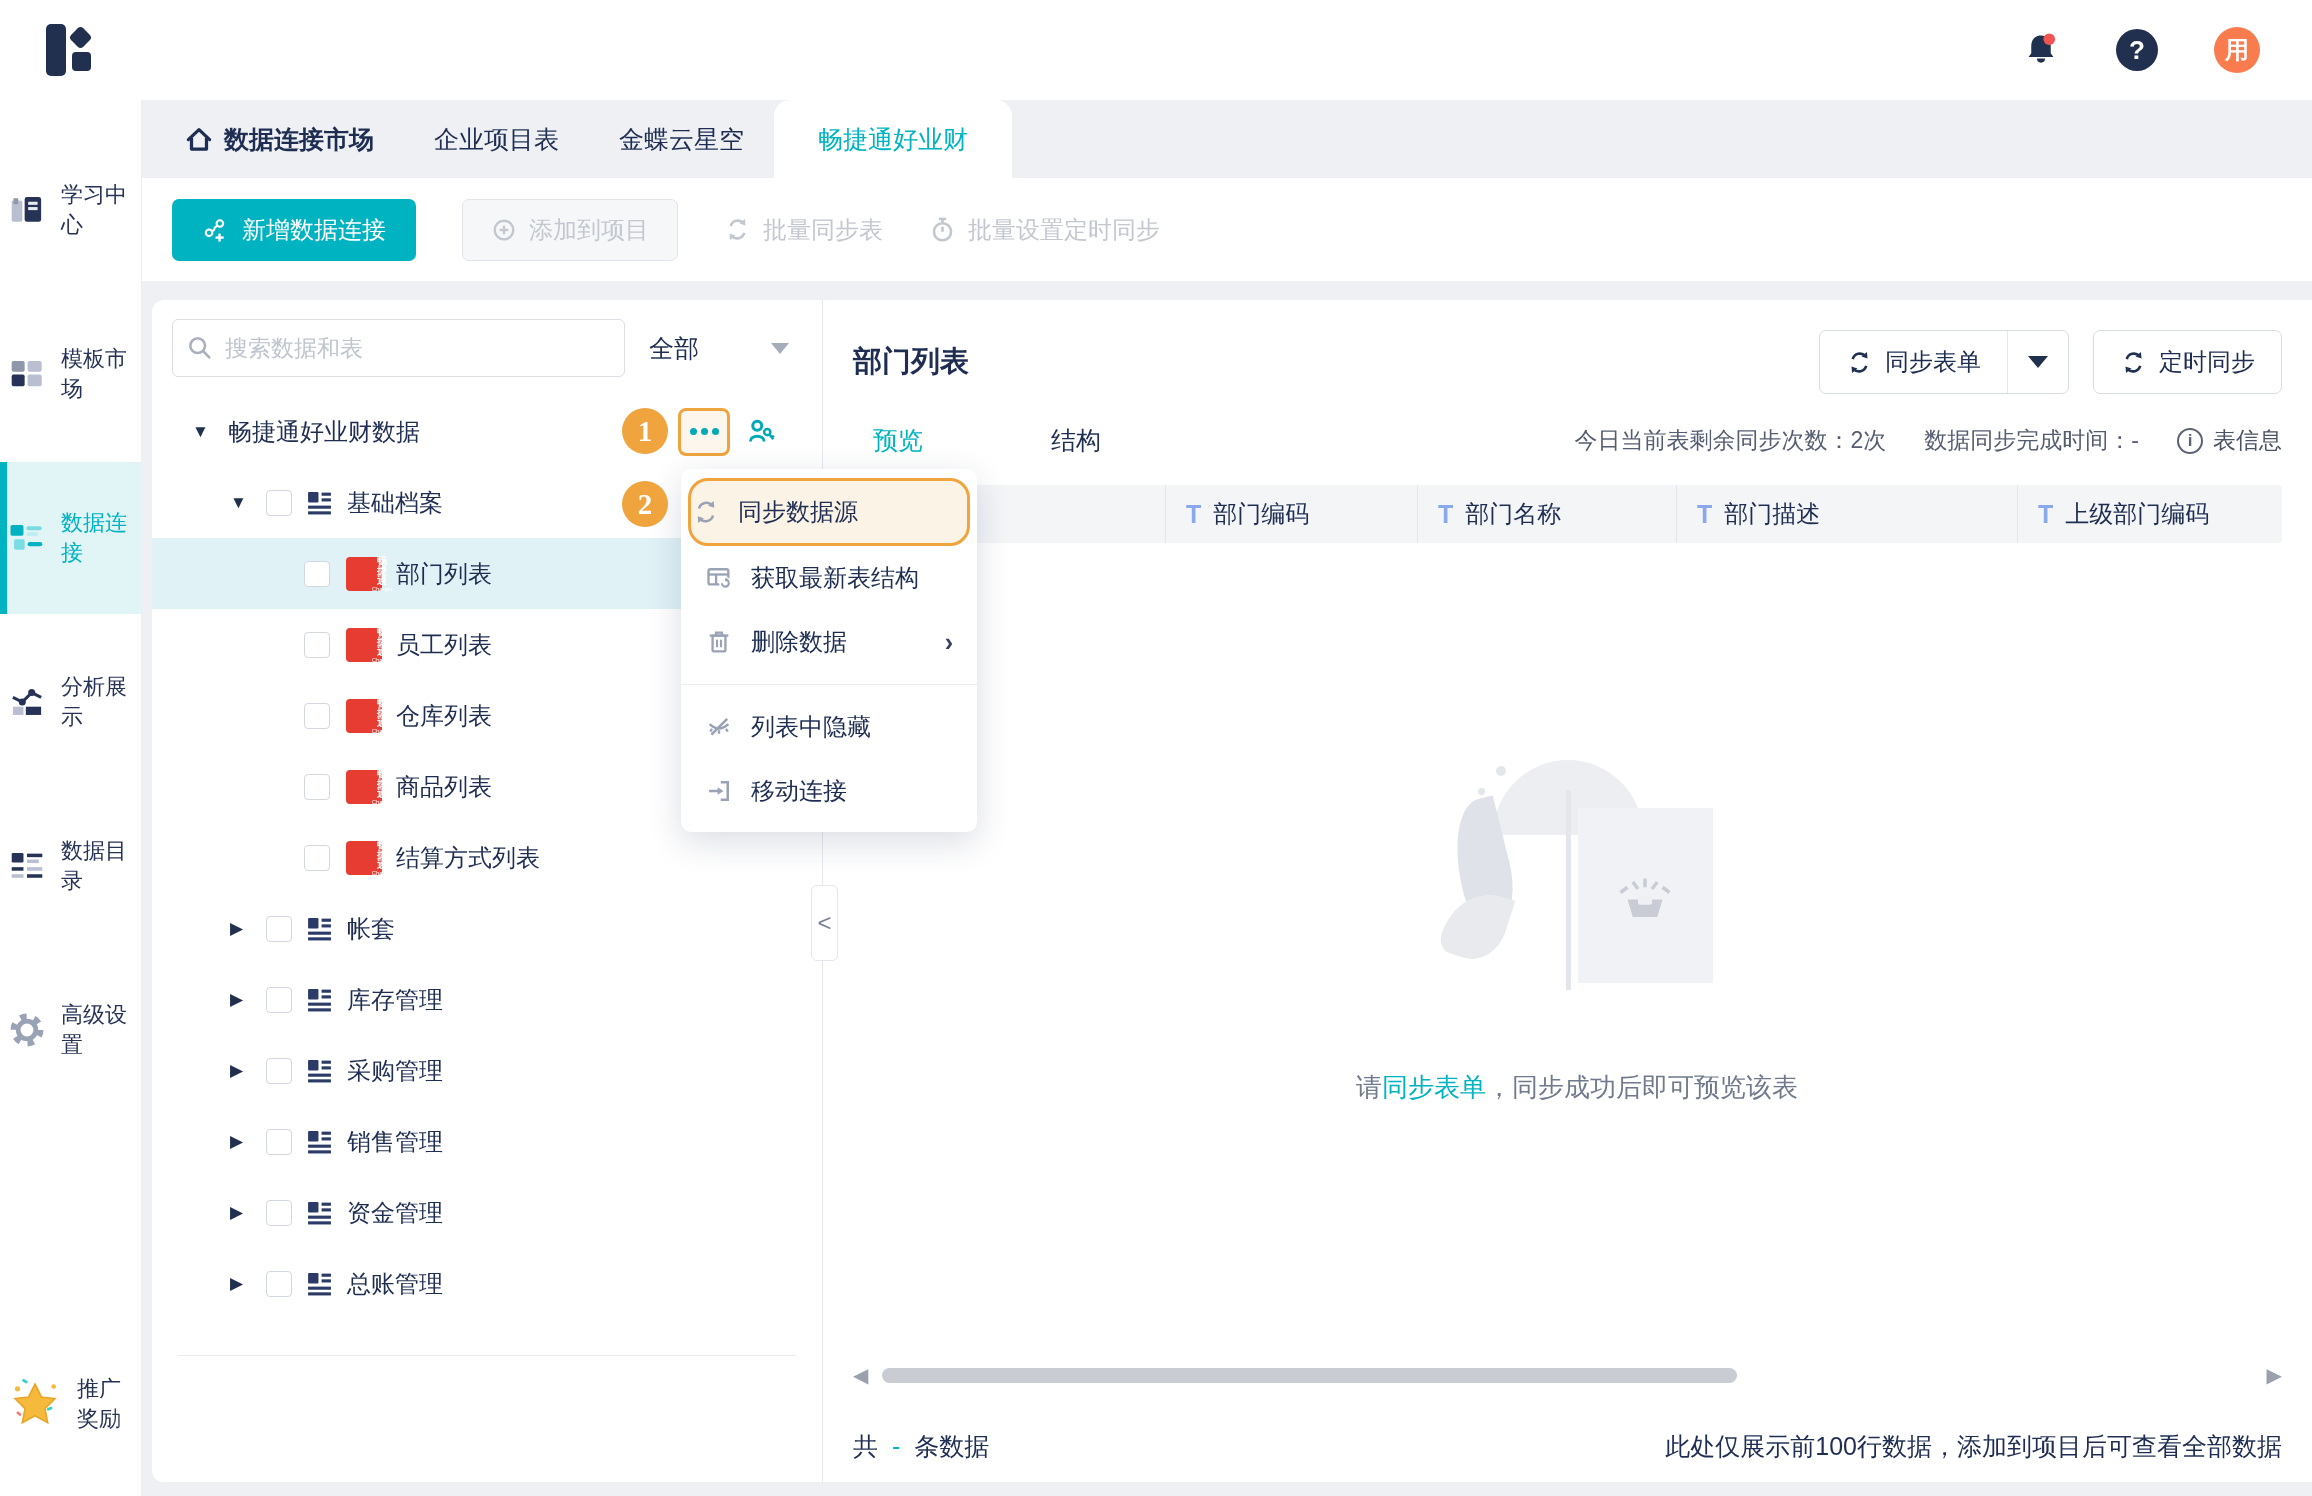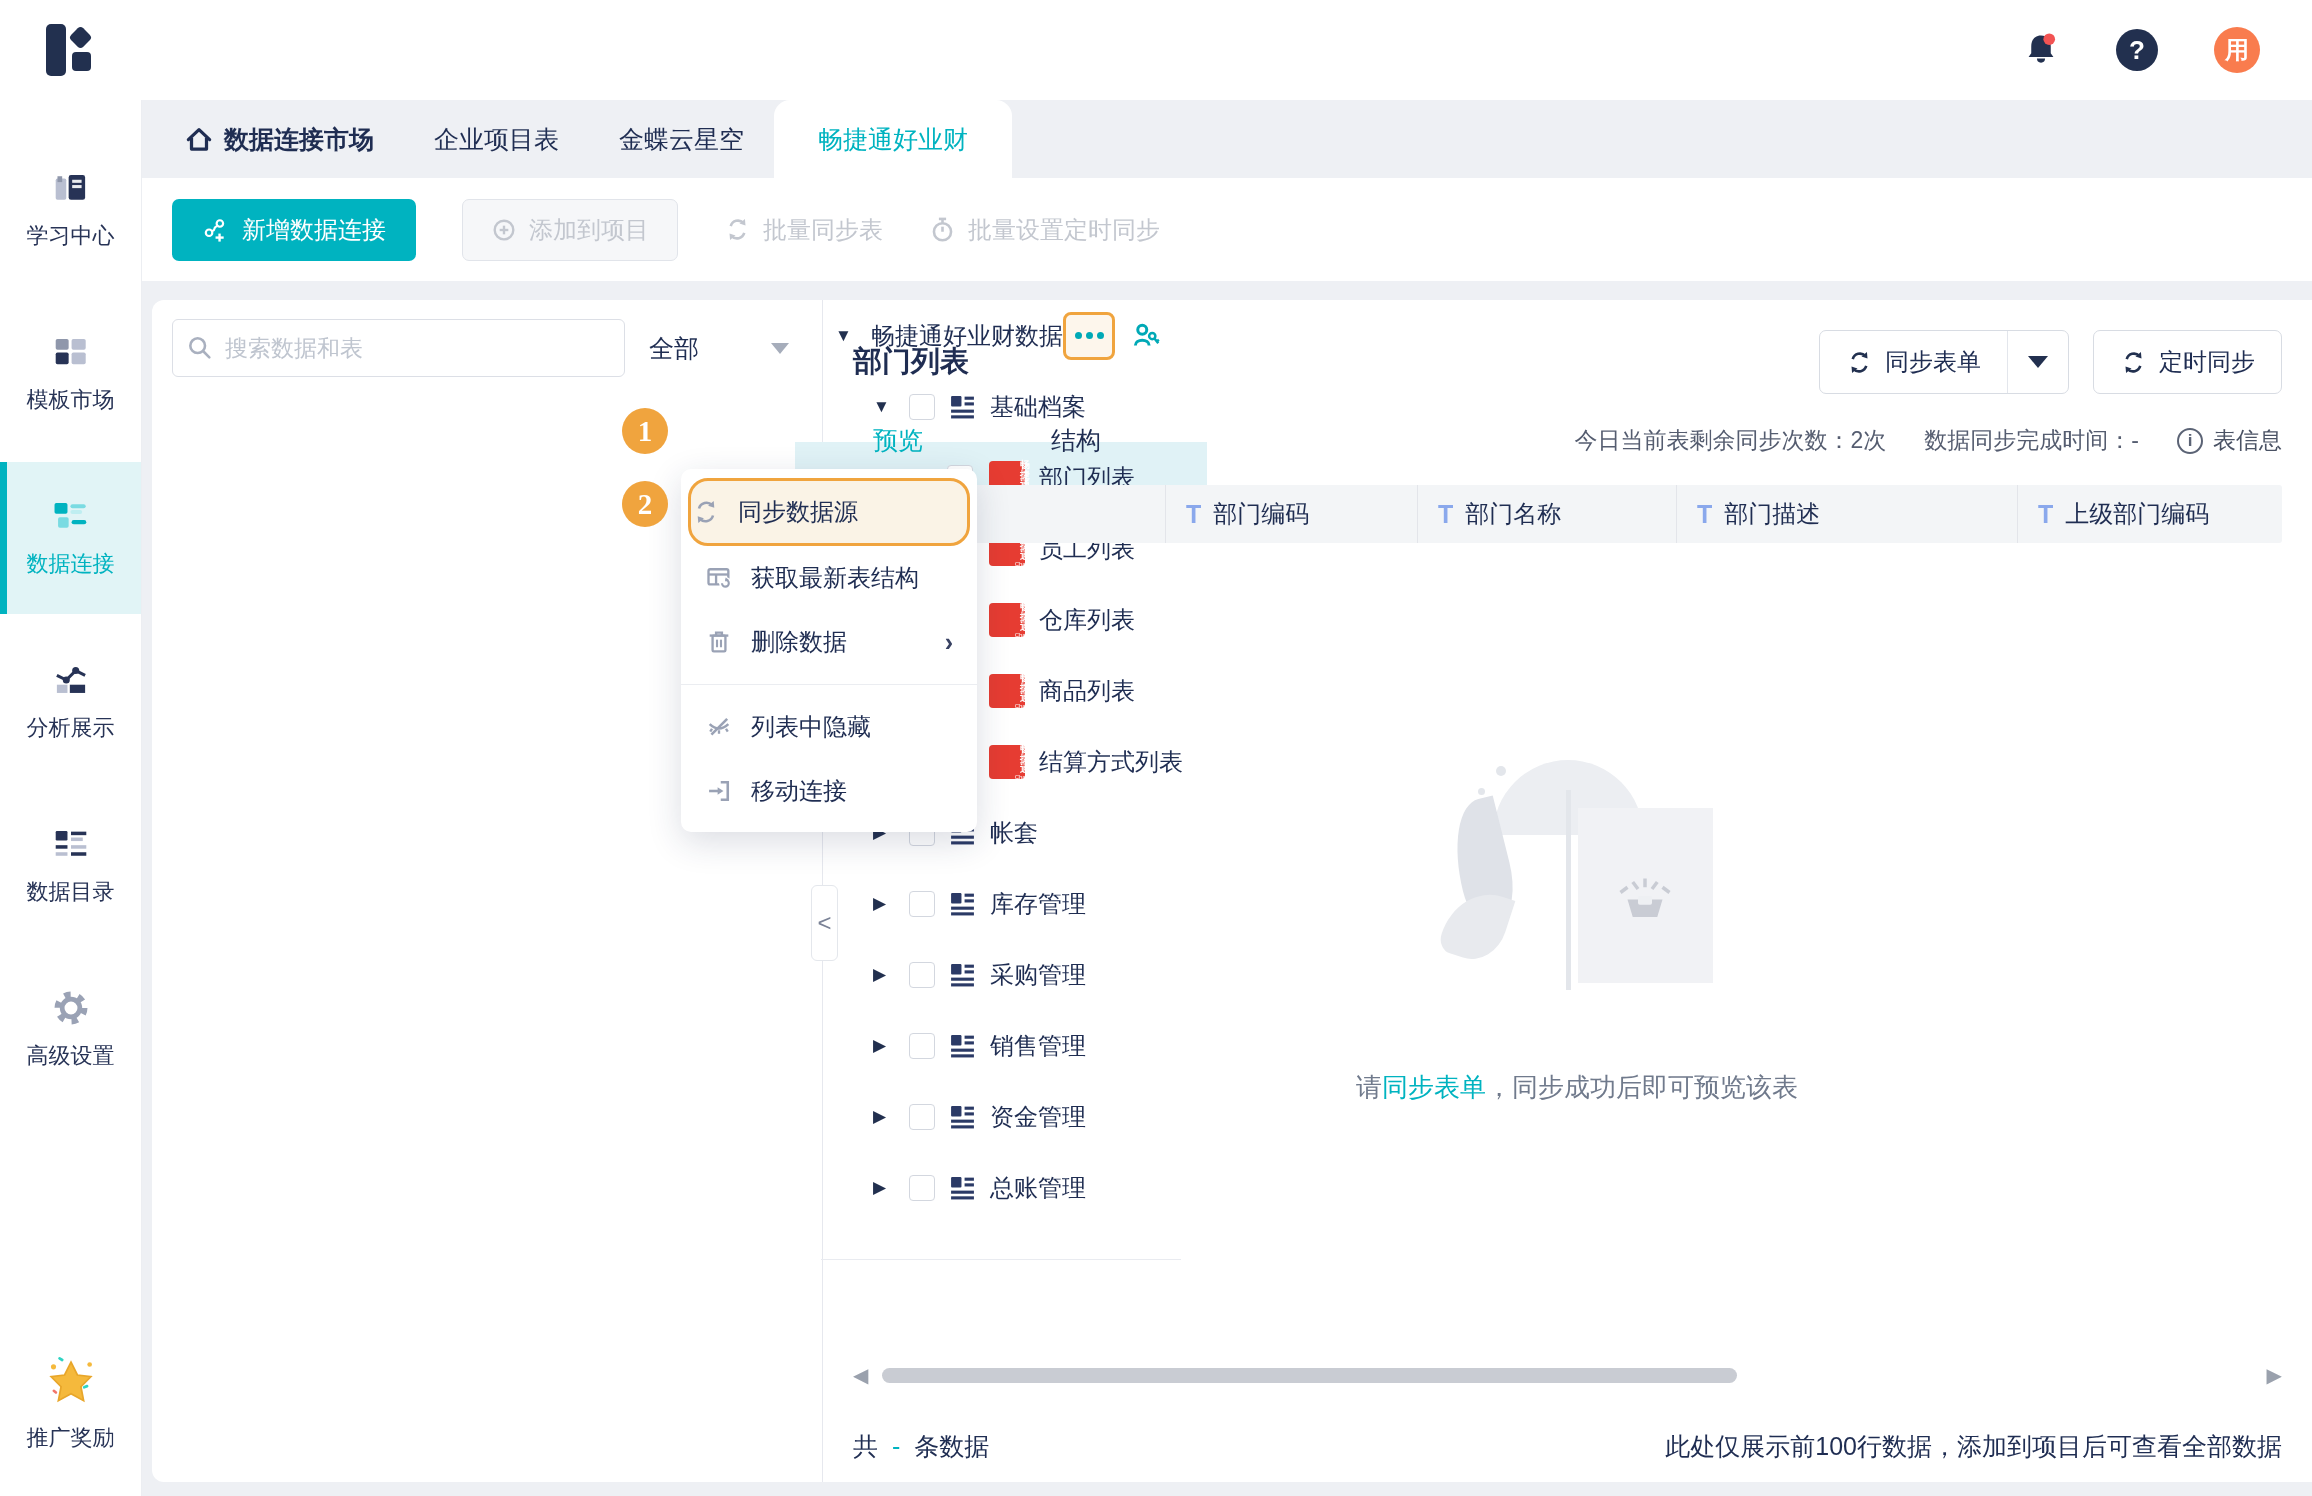--- a/index.html
+++ b/index.html
@@ -19,21 +19,21 @@
   .logo .l-diamond { width:17px; height:17px; background:#22304f; border-radius:4px; transform:rotate(45deg); }
   .logo .l-sq { width:19px; height:19px; background:#22304f; border-radius:4px; }
   .top-right { margin-left:auto; display:flex; align-items:center; gap:56px; }
   .bell-wrap { position:relative; }
   .q-circle { width:42px; height:42px; border-radius:50%; background:#22304f; color:#fff; font-size:26px; font-weight:bold; display:flex; align-items:center; justify-content:center; }
   .avatar { width:46px; height:46px; border-radius:50%; background:#f97c4e; color:#fff; font-size:24px; font-weight:bold; display:flex; align-items:center; justify-content:center; }
 
   
   .app { display:flex; height:1396px; }
   .sidebar { width:142px; background:#fff; border-right:1px solid #eceef2; display:flex; flex-direction:column; padding-top:34px; flex:none; }
-  .side-item { height:152px; display:flex; flex-direction:column; align-items:center; justify-content:center; gap:14px; font-size:22px; color:#273356; cursor:pointer; border-left:7px solid transparent; border-right:7px solid transparent; margin-bottom:12px; }
+  .side-item { height:152px; display:flex; align-items:center; justify-content:center; gap:14px; font-size:22px; color:#273356; cursor:pointer; border-left:7px solid transparent; border-right:7px solid transparent; margin-bottom:12px; }
   .side-item.active { background:#e1f4f6; border-left-color:#00b3c0; color:#00b3c0; font-weight:normal; }
   .side-promo { margin-top:auto; margin-bottom:16px; }
 
   .main { flex:1; display:flex; flex-direction:column; min-width:0; }
 
   
   .tabstrip { height:78px; background:#eef0f4; display:flex; align-items:stretch; padding-left:33px; }
   .tab { display:flex; align-items:center; gap:10px; padding:0 30px; font-size:25px; color:#1f2d52; cursor:pointer; }
   .tab.first { font-weight:bold; padding-left:0; margin-left:9px; }
   .tab.active { background:#fff; border-radius:16px 16px 0 0; color:#00b3c0; padding:0 44px; }
@@ -44,21 +44,21 @@
   .btn-disabled { height:62px; background:#f6f7f9; color:#c3c7cf; border:1px solid #e1e4ea; border-radius:7px; font-size:24px; display:flex; align-items:center; gap:12px; padding:0 28px; cursor:pointer; font-family:inherit; }
   .btn-text-disabled { background:none; border:none; color:#c3c7cf; font-size:24px; display:flex; align-items:center; gap:12px; cursor:pointer; font-family:inherit; }
 
   .gap-strip { height:19px; background:#eef0f4; }
 
   
   .panel-wrap { flex:1; padding-left:10px; background:#eef0f4; min-height:0; }
   .panel { height:calc(100% - 14px); background:#fff; border-radius:12px 0 0 12px; display:flex; position:relative; }
 
   
-  .left-pane { width:671px; flex:none; border-right:1px solid #e6e8ee; display:flex; flex-direction:row; }
+  .left-pane { width:671px; flex:none; border-right:1px solid #e6e8ee; display:flex; flex-direction:column; }
   .search-row { height:96px; display:flex; align-items:center; padding-left:20px; gap:24px; }
   .search-box { position:relative; width:453px; }
   .search-box input { width:453px; height:58px; border:1px solid #dcdfe6; border-radius:6px; padding:0 16px 0 52px; font-size:23px; color:#1f2d52; outline:none; font-family:inherit; }
   .search-box input::placeholder { color:#bfc5cf; }
   .search-box .icn { position:absolute; left:14px; top:15px; }
   .filter-sel { display:flex; align-items:center; width:146px; justify-content:space-between; padding-right:6px; cursor:pointer; }
   .filter-sel .lbl { font-size:25px; color:#1f2d52; }
   .caret-down { width:0; height:0; border-left:9px solid transparent; border-right:9px solid transparent; border-top:11px solid #a6adbb; }
 
   .tree { flex:1; font-size:24px; }

